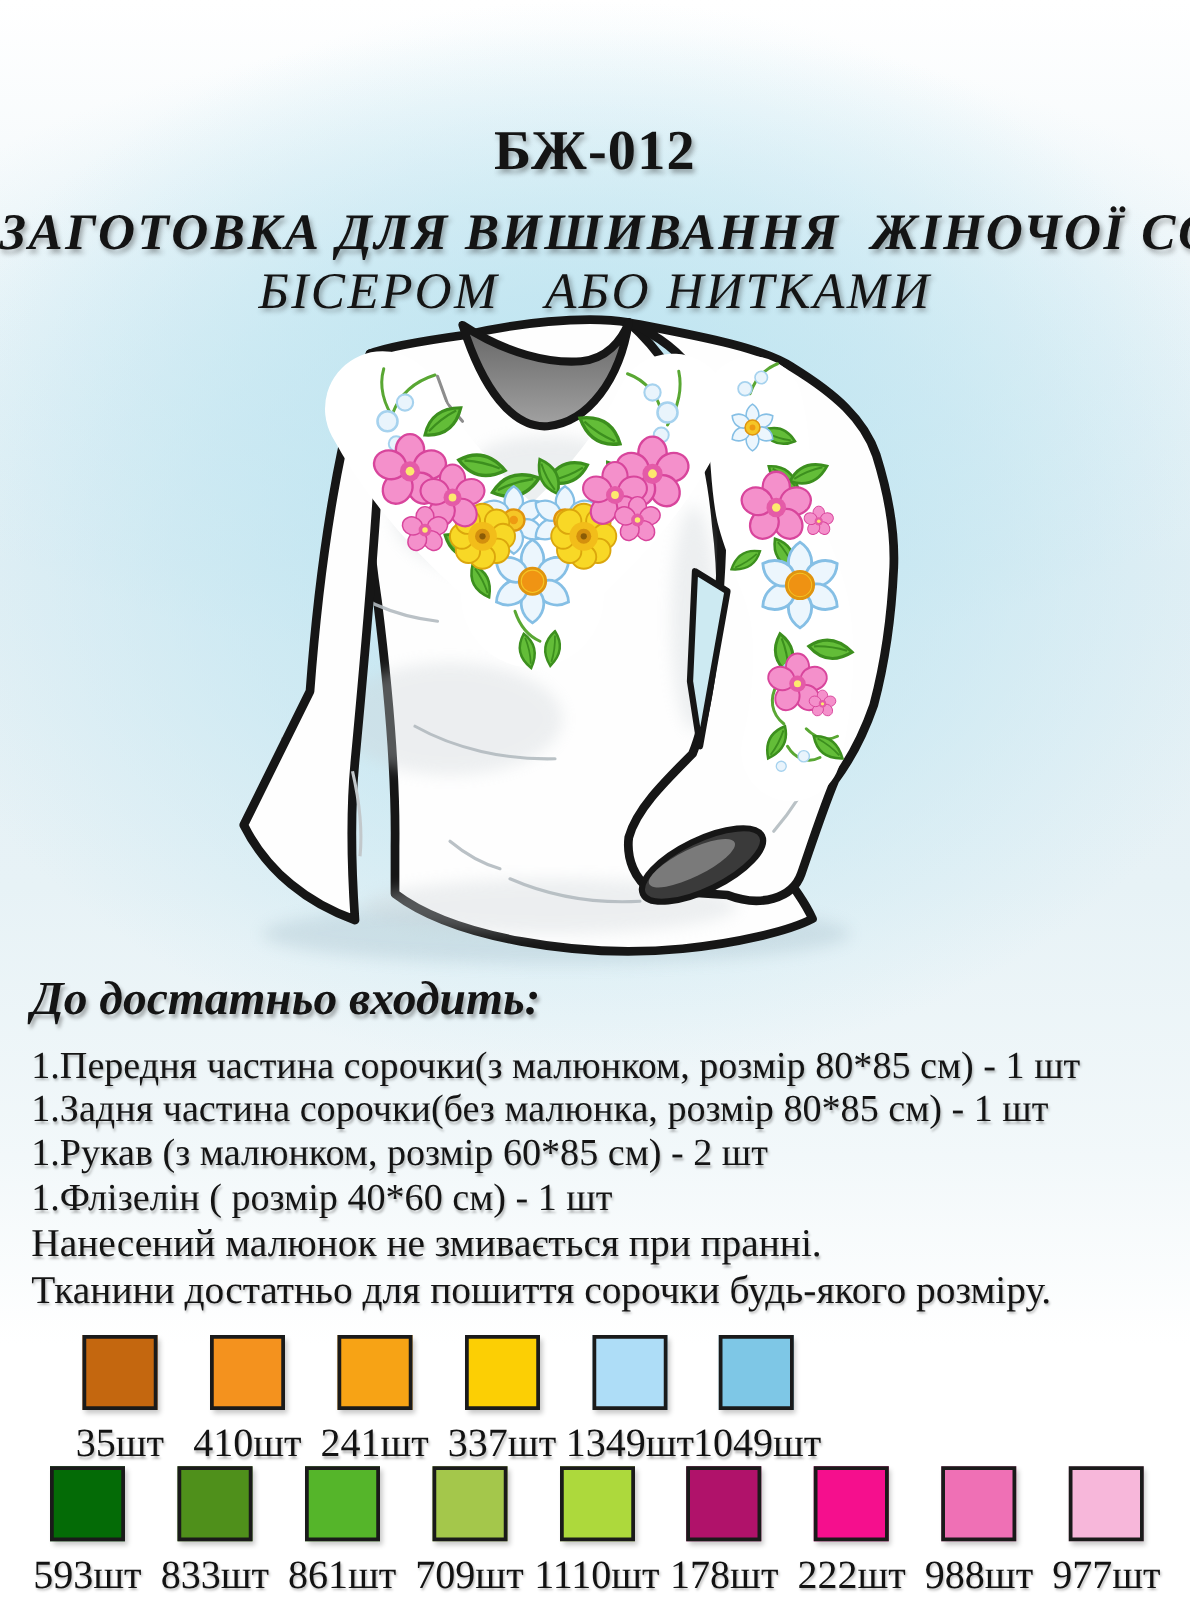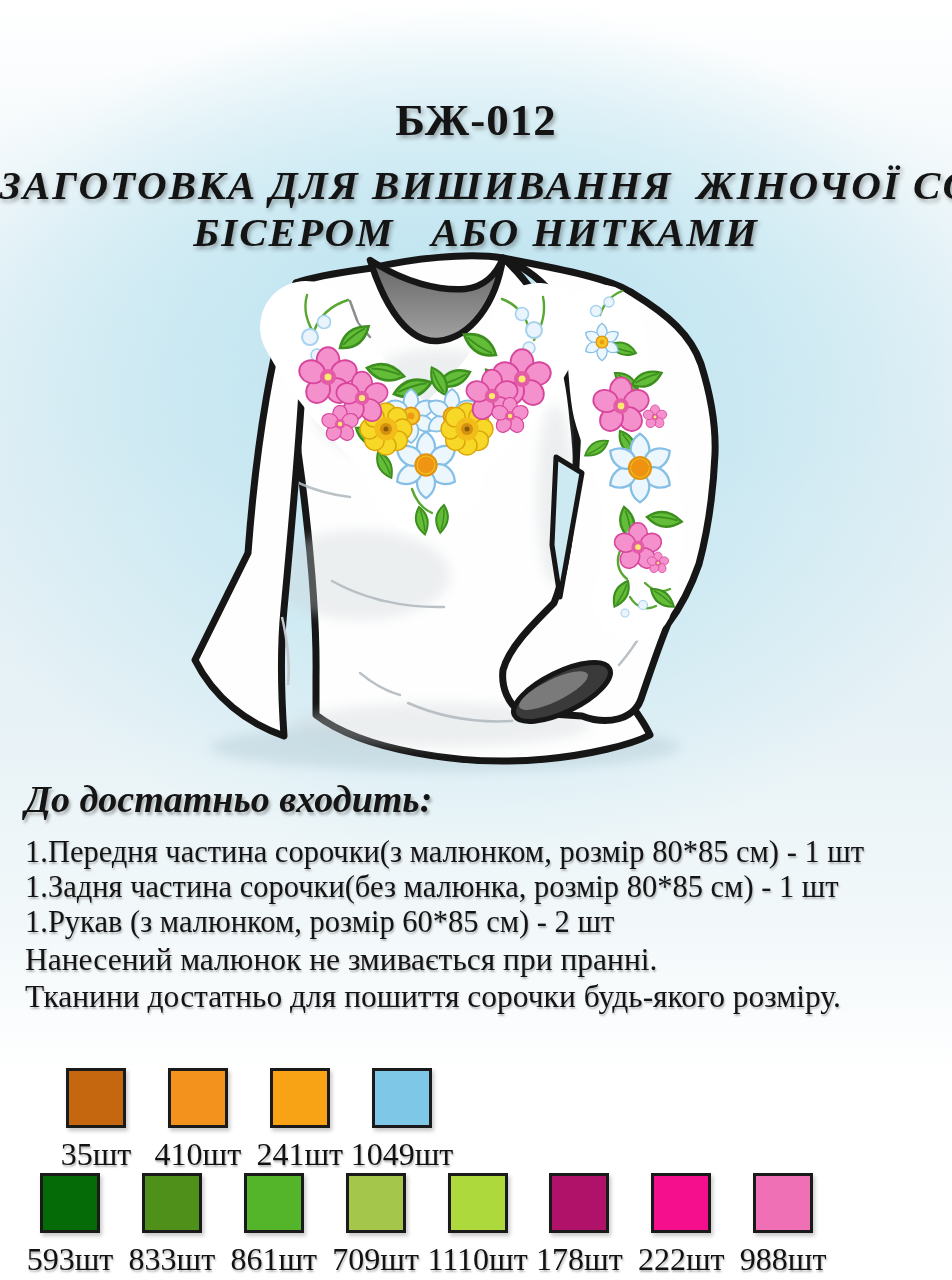--- a/index.html
+++ b/index.html
@@ -7,21 +7,21 @@
          font-family:"Liberation Serif",serif;color:#141414;}
   .bg-top{position:absolute;left:0;top:0;width:952px;height:1075px;
     background:
       radial-gradient(ellipse 560px 430px at 470px 430px, rgba(186,227,240,0.95) 0%, rgba(191,229,241,0.55) 55%, rgba(200,232,242,0) 100%),
       radial-gradient(ellipse 760px 330px at 460px 280px, rgba(181,224,238,0.65) 0%, rgba(181,224,238,0) 78%),
       linear-gradient(180deg,#ffffff 0%,#f4f9fb 16%,#e4f0f5 42%,#e7f2f6 66%,#f2f8fa 86%,#ffffff 100%);}
   .ttl{position:absolute;left:0;width:952px;text-align:center;white-space:pre;
        text-shadow:2px 3px 4px rgba(40,40,40,0.38);}
   .code{top:94px;font-size:45px;font-weight:bold;letter-spacing:1px;}
   .sub1{top:161px;font-size:41px;font-weight:bold;font-style:italic;letter-spacing:2px;}
-  .sub2{top:208px;font-size:41px;font-weight:bold;font-style:italic;letter-spacing:2px;}
+  .sub2{top:208px;font-size:41px;font-weight:normal;font-style:italic;letter-spacing:2px;}
   .blouse{position:absolute;left:110px;top:245px;width:700px;height:540px;z-index:2;}
   .kit{position:absolute;left:25px;top:777px;width:920px;z-index:3;}
   .kit-heading{font-size:38px;font-weight:bold;font-style:italic;margin-bottom:14px;
                text-shadow:2px 3px 3px rgba(40,40,40,0.35);}
   .kit-item{font-size:30.5px;line-height:35.2px;white-space:pre;
             text-shadow:1px 2px 2px rgba(40,40,40,0.32);}
   .kit-note{font-size:31.5px;line-height:37.5px;white-space:pre;
             text-shadow:1px 2px 2px rgba(40,40,40,0.32);}
   .kit-note:first-of-type{margin-top:3px;}
   .swatch-row{position:absolute;display:flex;z-index:4;}
@@ -224,38 +224,47 @@
       <use href="#pink5" transform="translate(528,302) scale(22)"></use>
       <use href="#pink5" transform="translate(548,318) scale(10)"></use>
     </g>
   </svg>
 
   <div class="kit">
     <div class="kit-heading">До достатньо входить:</div>
     <div class="kit-item">1.Передня частина сорочки(з малюнком, розмір 80*85 см) - 1 шт</div>
     <div class="kit-item">1.Задня частина сорочки(без малюнка, розмір 80*85 см) - 1 шт</div>
     <div class="kit-item">1.Рукав (з малюнком, розмір 60*85 см) - 2 шт</div>
+    <div class="kit-item">1.Флізелін ( розмір 40*60 см) - 1 шт</div>
     <div class="kit-note">Нанесений малюнок не змивається при пранні.</div>
     <div class="kit-note">Тканини достатньо для пошиття сорочки будь-якого розміру.</div>
   </div>
 
   <div class="swatch-row" id="palette-row-1">
       <div class="swatch-cell">
         <div class="swatch" style="background: rgb(196, 103, 15);"></div>
         <div class="swatch-label">35шт</div>
       </div>
       <div class="swatch-cell">
         <div class="swatch" style="background: rgb(244, 146, 30);"></div>
         <div class="swatch-label">410шт</div>
       </div>
       <div class="swatch-cell">
         <div class="swatch" style="background: rgb(247, 163, 21);"></div>
         <div class="swatch-label">241шт</div>
       </div>
       <div class="swatch-cell">
+        <div class="swatch" style="background: rgb(252, 207, 4);"></div>
+        <div class="swatch-label">337шт</div>
+      </div>
+      <div class="swatch-cell">
+        <div class="swatch" style="background: rgb(174, 221, 247);"></div>
+        <div class="swatch-label">1349шт</div>
+      </div>
+      <div class="swatch-cell">
         <div class="swatch" style="background: rgb(126, 199, 230);"></div>
         <div class="swatch-label">1049шт</div>
       </div>
     </div>
   <div class="swatch-row" id="palette-row-2">
       <div class="swatch-cell">
         <div class="swatch" style="background: rgb(4, 107, 6);"></div>
         <div class="swatch-label">593шт</div>
       </div>
       <div class="swatch-cell">
@@ -279,15 +288,19 @@
         <div class="swatch-label">178шт</div>
       </div>
       <div class="swatch-cell">
         <div class="swatch" style="background: rgb(245, 15, 141);"></div>
         <div class="swatch-label">222шт</div>
       </div>
       <div class="swatch-cell">
         <div class="swatch" style="background: rgb(239, 112, 181);"></div>
         <div class="swatch-label">988шт</div>
       </div>
+      <div class="swatch-cell">
+        <div class="swatch" style="background: rgb(247, 183, 218);"></div>
+        <div class="swatch-label">977шт</div>
+      </div>
     </div>
 
 </div>
 
 </body></html>

